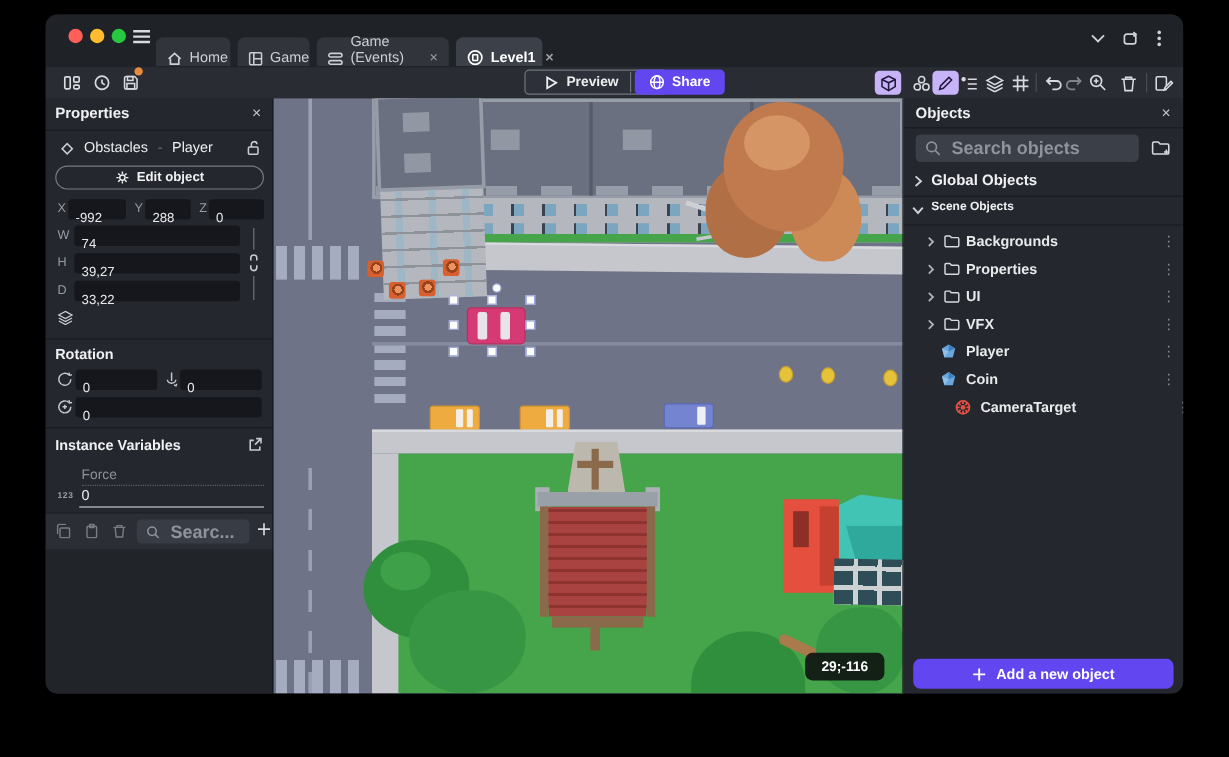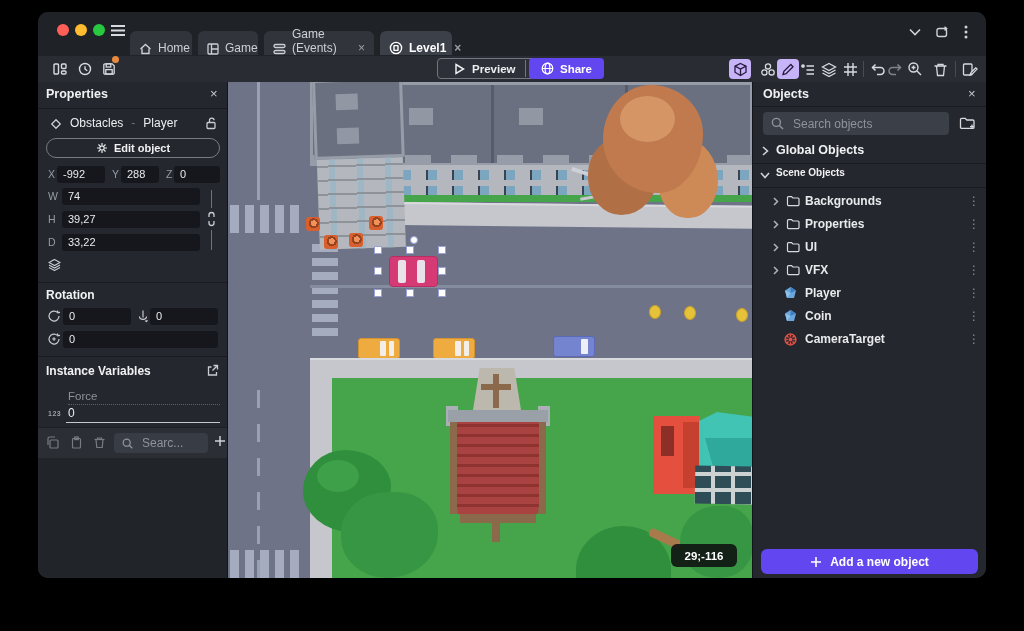--- a/index.html
+++ b/index.html
@@ -18,30 +18,30 @@
   .vdiv{top:5px;width:1px;height:16px;background:#474c54;}
   .btn-preview{left:399px;top:2px;height:21px;border:1px solid #71767f;border-radius:4px;display:flex;align-items:center;color:#eceef0;
     font-size:11.5px;font-weight:bold;box-sizing:border-box;background:#2d3038;}
   .btn-share{left:491px;top:2px;height:21px;background:#6246f0;border:none;border-radius:4px;display:flex;align-items:center;gap:6px;
     color:#fff;font-size:11.5px;font-weight:bold;padding:0 12px;}
   .panel{top:70px;width:190px;height:496px;background:#24272d;}
   .pheader{font-size:12.5px;font-weight:bold;color:#f0f1f3;}
   .xbtn{color:#c6cad0;font-size:13px;line-height:13px;}
   .divh{height:1px;background:#191b20;left:0;right:0;}
   .lbl{color:#969ca4;font-size:10.5px;line-height:17px;}
-  .fld{background:#15171c;border-radius:3px;color:#e8eaec;font-size:11px;line-height:17px;height:17px;padding:0 6px;box-sizing:border-box;}
+  .fld{background:#15171c;border-radius:3px;color:#e8eaec;font-size:11px;line-height:17px;height:17px;padding:8px 6px;box-sizing:border-box;}
   .pill{border:1px solid #767b84;border-radius:12px;background:transparent;color:#f0f1f3;font-size:11px;font-weight:bold;
     display:flex;align-items:center;justify-content:center;gap:6px;}
   .sect{font-size:12px;font-weight:bold;color:#f0f1f3;}
   .dim{color:#6e747d;}
   .treelbl{font-size:12px;font-weight:600;color:#e8eaec;}
   .kebab{color:#868c94;font-size:12px;}
   .searchbox{background:#3b3f47;border-radius:4px;display:flex;align-items:center;gap:7px;padding:0 8px;box-sizing:border-box;}
-  .searchbox input{background:transparent;border:none;outline:none;color:#84cc16;font-size:12px;width:100%;
-    font-family:"Liberation Sans","DejaVu Sans",sans-serif;}
+  .searchbox input{background:transparent;border:none;outline:none;color:#84cc16;font-size:15px;width:100%;
+    font-family:"Liberation Sans","DejaVu Sans",sans-serif;font-weight:bold;}
   .searchbox input::placeholder{color:#8e949c;}
   .addbtn{background:#6246f0;border:none;border-radius:6px;color:#fff;font-weight:bold;font-size:12px;
     display:flex;align-items:center;justify-content:center;gap:8px;}
   .canvas{left:190px;top:70px;width:525px;height:496px;background:#6e7387;overflow:hidden;}
   .handle{width:8px;height:8px;background:#fff;border:1px solid #99a3da;box-sizing:border-box;}
   .badge{background:rgba(16,22,18,.92);border-radius:6px;color:#fff;font-weight:bold;font-size:11.5px;
     display:flex;align-items:center;justify-content:center;}
   svg{display:block;}
 </style>
 </head>
@@ -632,21 +632,21 @@
       <span class="abs" style="left:30px;top:4px">
           <svg width="15" height="14">
             <polygon points="7.5,1 13,4.5 11,12 4,12 2,4.5" fill="#6aa6dc"></polygon>
             <polygon points="7.5,1 13,4.5 7.5,7" fill="#3f7fc0"></polygon>
             <polygon points="2,4.5 7.5,7 4,12" fill="#8fc1ea"></polygon>
           </svg>
         </span>
       <span class="abs treelbl" style="left:52px;top:4px">Coin</span>
       <span class="abs kebab" style="left:215px;top:4px">⋮</span>
     </div>
-    <div class="abs" style="left:0;top:246px;width:233px;height:23px">
+    <div class="abs" style="left:12px;top:246px;width:233px;height:23px">
       <span class="abs" style="left:30px;top:4px">
           <svg width="15" height="15" fill="none" stroke="#e25045" stroke-width="1.5">
             <circle cx="7.5" cy="7.5" r="5.4"></circle>
             <circle cx="7.5" cy="7.5" r="1.3" fill="#e25045"></circle>
             <path d="M7.5 2.5v2.2M7.5 10.3v2.2M2.5 7.5h2.2M10.3 7.5h2.2M4 4l1.5 1.5M9.5 9.5 11 11M11 4 9.5 5.5M5.5 9.5 4 11"></path>
           </svg>
         </span>
       <span class="abs treelbl" style="left:52px;top:4px">CameraTarget</span>
       <span class="abs kebab" style="left:215px;top:4px">⋮</span>
     </div>

